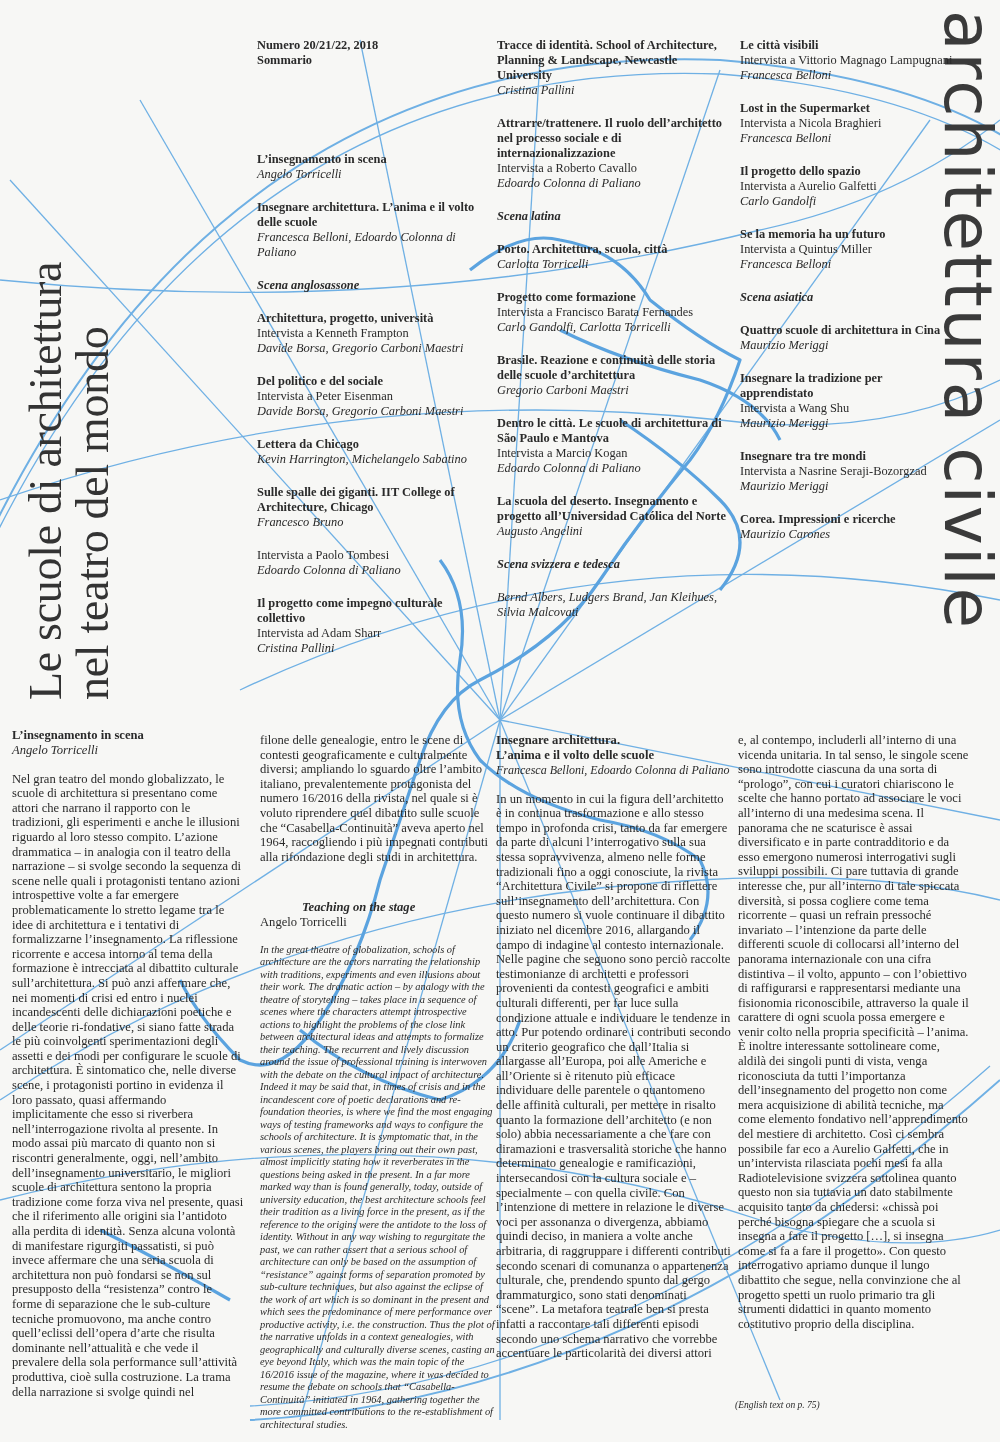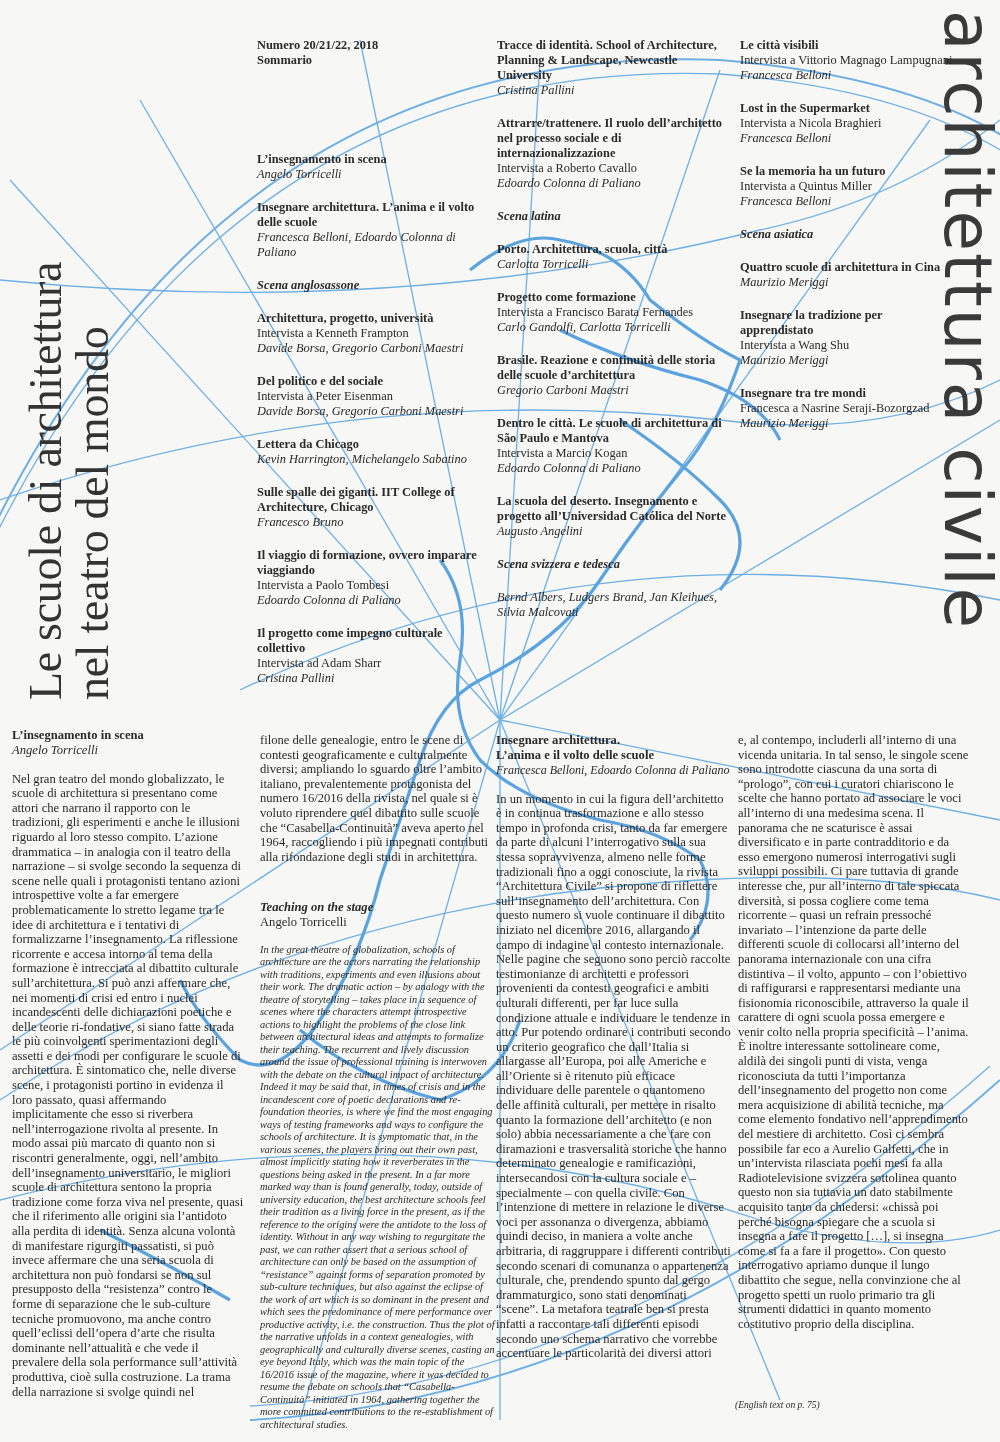--- a/index.html
+++ b/index.html
@@ -16,21 +16,21 @@
   .entry { margin-bottom:18px; }
   .e-title { font-weight:bold; }
   .e-sub { }
   .e-auth { font-style:italic; }
   .scene { font-style:italic; font-weight:bold; margin-bottom:18px; }
   .body-col { position:absolute; font-size:12.6px; line-height:14.6px; }
   .art-title { font-weight:bold; font-size:12.6px; line-height:15px; }
   .art-auth { font-style:italic; }
   .para { margin:0; }
   .en-col { font-style:italic; font-size:10.4px; line-height:12.5px; }
-  .en-title { font-style:italic; font-weight:bold; font-size:12.6px; line-height:15px; }
+  .en-title { font-style:italic; font-weight:bold; font-size:12.6px; line-height:15px;margin-left:42px; }
   .footnote { position:absolute; left:735px; top:1400px; font-style:italic; font-size:9.5px;text-align:center; }
 </style>
 </head>
 <body>
 
 <svg class="map" viewBox="0 0 1000 1442" xmlns="http://www.w3.org/2000/svg">
   <g fill="none" stroke="#6fb0e4" stroke-width="1.3">
 
     <path d="M -40 600 Q 200 40 720 60 Q 960 80 1060 180" stroke-width="2"></path>
     <path d="M -40 612 Q 200 54 720 74 Q 950 92 1060 194" stroke-width="1.3"></path>
@@ -100,21 +100,20 @@
       </div>
       <div class="entry">
         <div class="e-title">Lettera da Chicago</div>
         <div class="e-auth">Kevin Harrington, Michelangelo Sabatino</div>
       </div>
       <div class="entry">
         <div class="e-title">Sulle spalle dei giganti. IIT College of Architecture, Chicago</div>
         <div class="e-auth">Francesco Bruno</div>
       </div>
       <div class="entry">
-        <div class="e-title">Il viaggio di formazione, ovvero imparare viaggiando</div>
         <div class="e-sub">Intervista a Paolo Tombesi</div>
         <div class="e-auth">Edoardo Colonna di Paliano</div>
       </div>
       <div class="entry">
         <div class="e-title">Il progetto come impegno culturale collettivo</div>
         <div class="e-sub">Intervista ad Adam Sharr</div>
         <div class="e-auth">Cristina Pallini</div>
       </div>
     </div>
 </div>
@@ -166,38 +165,47 @@
         <div class="e-title">Le città visibili</div>
         <div class="e-sub">Intervista a Vittorio Magnago Lampugnani</div>
         <div class="e-auth">Francesca Belloni</div>
       </div>
       <div class="entry">
         <div class="e-title">Lost in the Supermarket</div>
         <div class="e-sub">Intervista a Nicola Braghieri</div>
         <div class="e-auth">Francesca Belloni</div>
       </div>
       <div class="entry">
+        <div class="e-title">Il progetto dello spazio</div>
+        <div class="e-sub">Intervista a Aurelio Galfetti</div>
+        <div class="e-auth">Carlo Gandolfi</div>
+      </div>
+      <div class="entry">
         <div class="e-title">Se la memoria ha un futuro</div>
         <div class="e-sub">Intervista a Quintus Miller</div>
         <div class="e-auth">Francesca Belloni</div>
       </div>
       <div class="scene">Scena asiatica</div>
       <div class="entry">
         <div class="e-title">Quattro scuole di architettura in Cina</div>
         <div class="e-auth">Maurizio Meriggi</div>
       </div>
       <div class="entry">
         <div class="e-title">Insegnare la tradizione per apprendistato</div>
         <div class="e-sub">Intervista a Wang Shu</div>
         <div class="e-auth">Maurizio Meriggi</div>
       </div>
       <div class="entry">
         <div class="e-title">Insegnare tra tre mondi</div>
-        <div class="e-sub">Francesca a Nasrine Seraji-Bozorgzad</div>
+        <div class="e-sub">Intervista a Nasrine Seraji-Bozorgzad</div>
         <div class="e-auth">Maurizio Meriggi</div>
+      </div>
+      <div class="entry">
+        <div class="e-title">Corea. Impressioni e ricerche</div>
+        <div class="e-auth">Maurizio Carones</div>
       </div>
     </div>
 </div>
 
 <div class="body-col" style="left:12px; top:728px; width:232px;">
   <div class="art-title">L’insegnamento in scena</div>
   <div class="art-auth" style="margin-bottom:14px;">Angelo Torricelli</div>
   <p class="para">Nel gran teatro del mondo globalizzato, le scuole di architettura si presentano come attori che narrano il rapporto con le tradizioni, gli esperimenti e anche le illusioni riguardo al loro stesso compito. L’azione drammatica – in analogia con il teatro della narrazione – si svolge secondo la sequenza di scene nelle quali i protagonisti tentano azioni introspettive volte a far emergere problematicamente lo stretto legame tra le idee di architettura e i tentativi di formalizzarne l’insegnamento. La riflessione ricorrente e accesa intorno al tema della formazione è intrecciata al dibattito culturale sull’architettura. Si può anzi affermare che, nei momenti di crisi ed entro i nuclei incandescenti delle dichiarazioni poetiche e delle teorie ri-fondative, si siano fatte strada le più coinvolgenti sperimentazioni degli assetti e dei modi per configurare le scuole di architettura. È sintomatico che, nelle diverse scene, i protagonisti portino in evidenza il loro passato, quasi affermando implicitamente che esso si riverbera nell’interrogazione rivolta al presente. In modo assai più marcato di quanto non si riscontri generalmente, oggi, nell’ambito dell’insegnamento universitario, le migliori scuole di architettura sentono la propria tradizione come forza viva nel presente, quasi che il riferimento alle origini sia l’antidoto alla perdita di identità. Senza alcuna volontà di manifestare rigurgiti passatisti, si può invece affermare che una seria scuola di architettura non può fondarsi se non sul presupposto della “resistenza” contro le forme di separazione che le sub-culture tecniche promuovono, ma anche contro quell’eclissi dell’opera d’arte che risulta dominante nell’attualità e che vede il prevalere della sola performance sull’attività produttiva, cioè sulla costruzione. La trama della narrazione si svolge quindi nel</p>
 </div>
 

